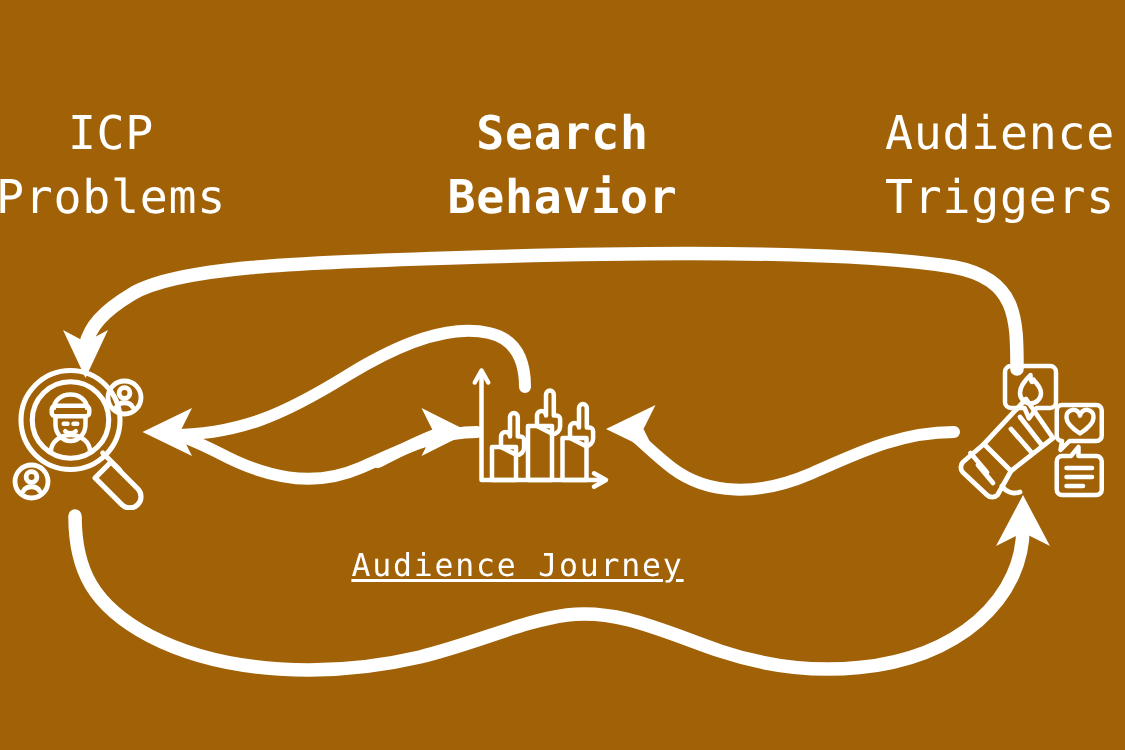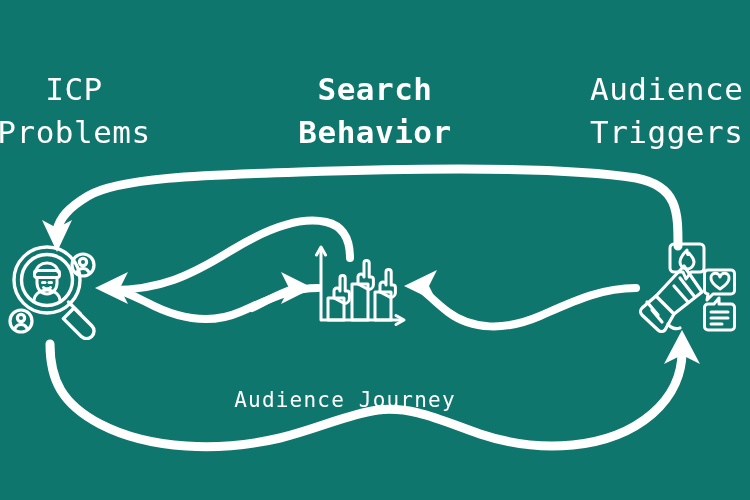--- a/index.html
+++ b/index.html
@@ -4,21 +4,21 @@
 <style>
   html, body {
     margin: 0;
     padding: 0;
     background: #f9593c;
   }
   #canvas {
     position: relative;
     width: 750px;
     height: 500px;
-    background: #0f766e;
+    background: #a16207;
     overflow: hidden;
     font-family: "DejaVu Sans Mono", "Liberation Mono", monospace;
   }
   .label {
     position: absolute;
     color: #ffffff;
     font-family: "DejaVu Sans Mono", "Liberation Mono", monospace;
     font-size: 31px;
     line-height: 1.38;
     letter-spacing: 0.5px;
@@ -38,24 +38,25 @@
     font-weight: bold;
   }
   #label-triggers {
     left: 590px;
     top: 68px;
     width: 250px;
     text-align: left;
   }
   #label-journey {
     left: 190px;
-    top: 386px;
+    top: 363px;
     width: 310px;
     font-size: 21px;
     letter-spacing: 1.2px;
+    text-decoration: underline;
   }
   .flow-svg {
     position: absolute;
     left: 0;
     top: 0;
     width: 750px;
     height: 500px;
   }
   .icon-svg {
     position: absolute;

